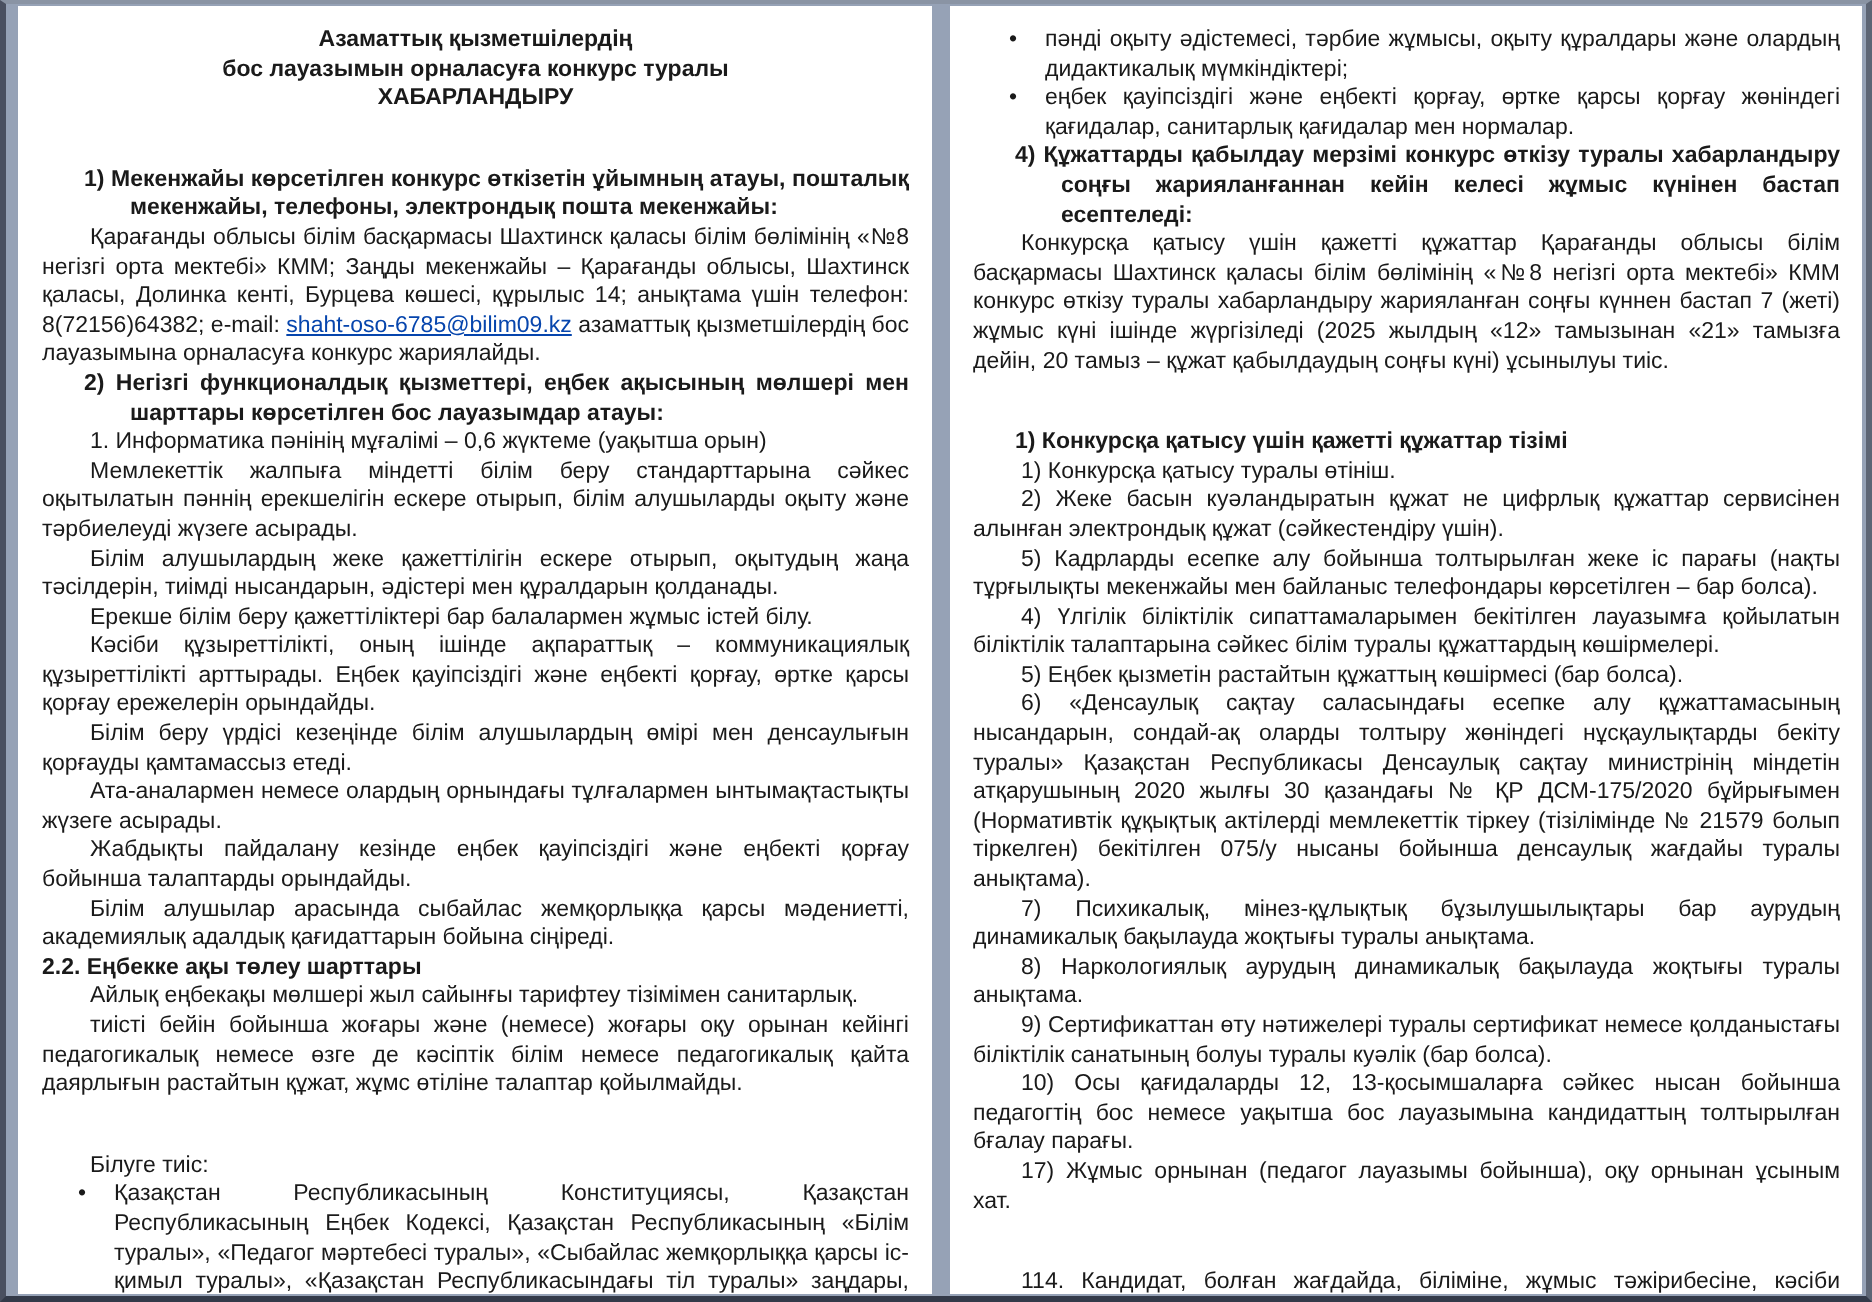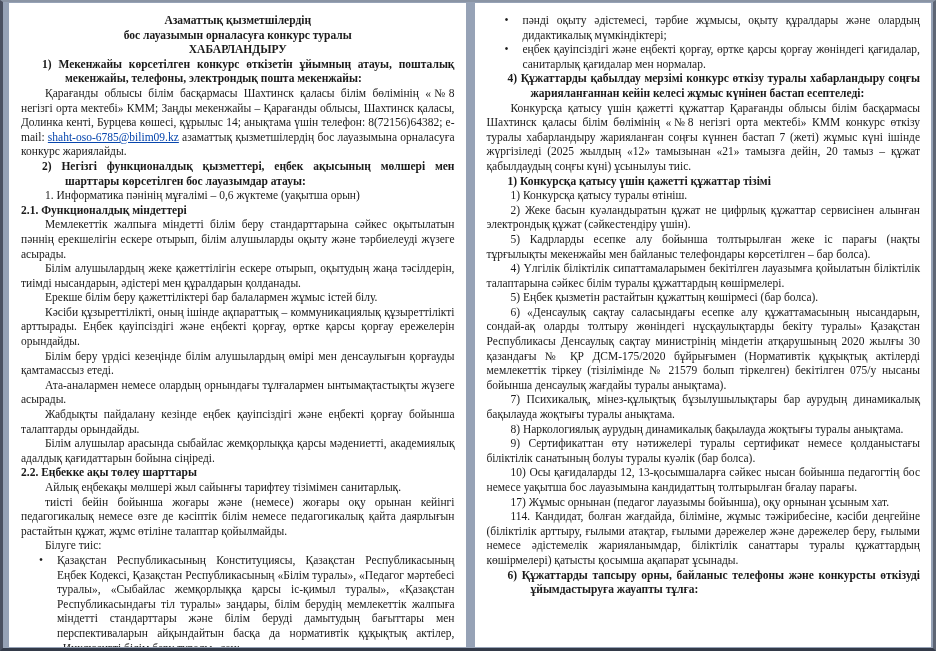--- a/index.html
+++ b/index.html
@@ -7,56 +7,55 @@
     box-sizing:border-box;
     width:936px; height:651px;
     background:#96a2b6;
     border-top:2px solid #8a94a4;
     border-left:3px solid #4a5060;
     border-right:3px solid #5d6574;
     border-bottom:3px solid #333a49;
     padding:1px 2px 1px 6px;
     display:flex; gap:9px;
     overflow:hidden;
-    font-family:Liberation Serif, serif;
+    font-family:Liberation Sans, sans-serif;
   }
   .page {
     background:#ffffff;
     flex:1 1 0;
     box-sizing:border-box;
     padding:10px 11px 8px 12px;
     overflow:hidden;
     color:#1a1a1a;
     font-size:11.5px;
     line-height:14.6px;
   }
   .blk { margin:0; }
   .title { font-weight:bold; text-align:center; }
   .h-num { font-weight:bold; text-align:justify; padding-left:44px; text-indent:-23px; }
   .h-sub { font-weight:bold; text-align:left; }
   .para { text-align:justify; text-indent:24px; }
   .bullet { position:relative; padding-left:36px; text-align:justify; }
   .bullet .dot { position:absolute; left:18px; top:0; text-indent:0; }
-  .sb { margin-top:0; }
+  .sb { margin-top:26px; }
   a.email { color:#0645ad; text-decoration:underline; cursor:pointer; }
 </style>
 </head>
 <body>
 
 <div class="frame">
 
 <div class="page">
       <div class="blk title"><span>Азаматтық қызметшілердің</span></div>
       <div class="blk title"><span>бос лауазымын орналасуға конкурс туралы</span></div>
       <div class="blk title"><span>ХАБАРЛАНДЫРУ</span></div>
       <div class="blk h-num sb"><span>1) Мекенжайы көрсетілген конкурс өткізетін ұйымның атауы, пошталық мекенжайы, телефоны, электрондық пошта мекенжайы:</span></div>
       <div class="blk para"><span>Қарағанды облысы білім басқармасы Шахтинск қаласы білім бөлімінің «№8 негізгі орта мектебі» КММ; Заңды мекенжайы – Қарағанды облысы, Шахтинск қаласы, Долинка кенті, Бурцева көшесі, құрылыс 14; анықтама үшін телефон: 8(72156)64382; e-mail: </span><a class="email">shaht-oso-6785@bilim09.kz</a><span> азаматтық қызметшілердің бос лауазымына орналасуға конкурс жариялайды.</span></div>
       <div class="blk h-num"><span>2) Негізгі функционалдық қызметтері, еңбек ақысының мөлшері мен шарттары көрсетілген бос лауазымдар атауы:</span></div>
       <div class="blk para"><span>1. Информатика пәнінің мұғалімі – 0,6 жүктеме (уақытша орын)</span></div>
-      <div class="blk h-sub"><span>2.1. Функционалдық міндеттері</span></div>
       <div class="blk para"><span>Мемлекеттік жалпыға міндетті білім беру стандарттарына сәйкес оқытылатын пәннің ерекшелігін ескере отырып, білім алушыларды оқыту және тәрбиелеуді жүзеге асырады.</span></div>
       <div class="blk para"><span>Білім алушылардың жеке қажеттілігін ескере отырып, оқытудың жаңа тәсілдерін, тиімді нысандарын, әдістері мен құралдарын қолданады.</span></div>
       <div class="blk para"><span>Ерекше білім беру қажеттіліктері бар балалармен жұмыс істей білу.</span></div>
       <div class="blk para"><span>Кәсіби құзыреттілікті, оның ішінде ақпараттық – коммуникациялық құзыреттілікті арттырады. Еңбек қауіпсіздігі және еңбекті қорғау, өртке қарсы қорғау ережелерін орындайды.</span></div>
       <div class="blk para"><span>Білім беру үрдісі кезеңінде білім алушылардың өмірі мен денсаулығын қорғауды қамтамассыз етеді.</span></div>
       <div class="blk para"><span>Ата-аналармен немесе олардың орнындағы тұлғалармен ынтымақтастықты жүзеге асырады.</span></div>
       <div class="blk para"><span>Жабдықты пайдалану кезінде еңбек қауіпсіздігі және еңбекті қорғау бойынша талаптарды орындайды.</span></div>
       <div class="blk para"><span>Білім алушылар арасында сыбайлас жемқорлыққа қарсы мәдениетті, академиялық адалдық қағидаттарын бойына сіңіреді.</span></div>
       <div class="blk h-sub"><span>2.2. Еңбекке ақы төлеу шарттары</span></div>
       <div class="blk para"><span>Айлық еңбекақы мөлшері жыл сайынғы тарифтеу тізімімен санитарлық.</span></div>

